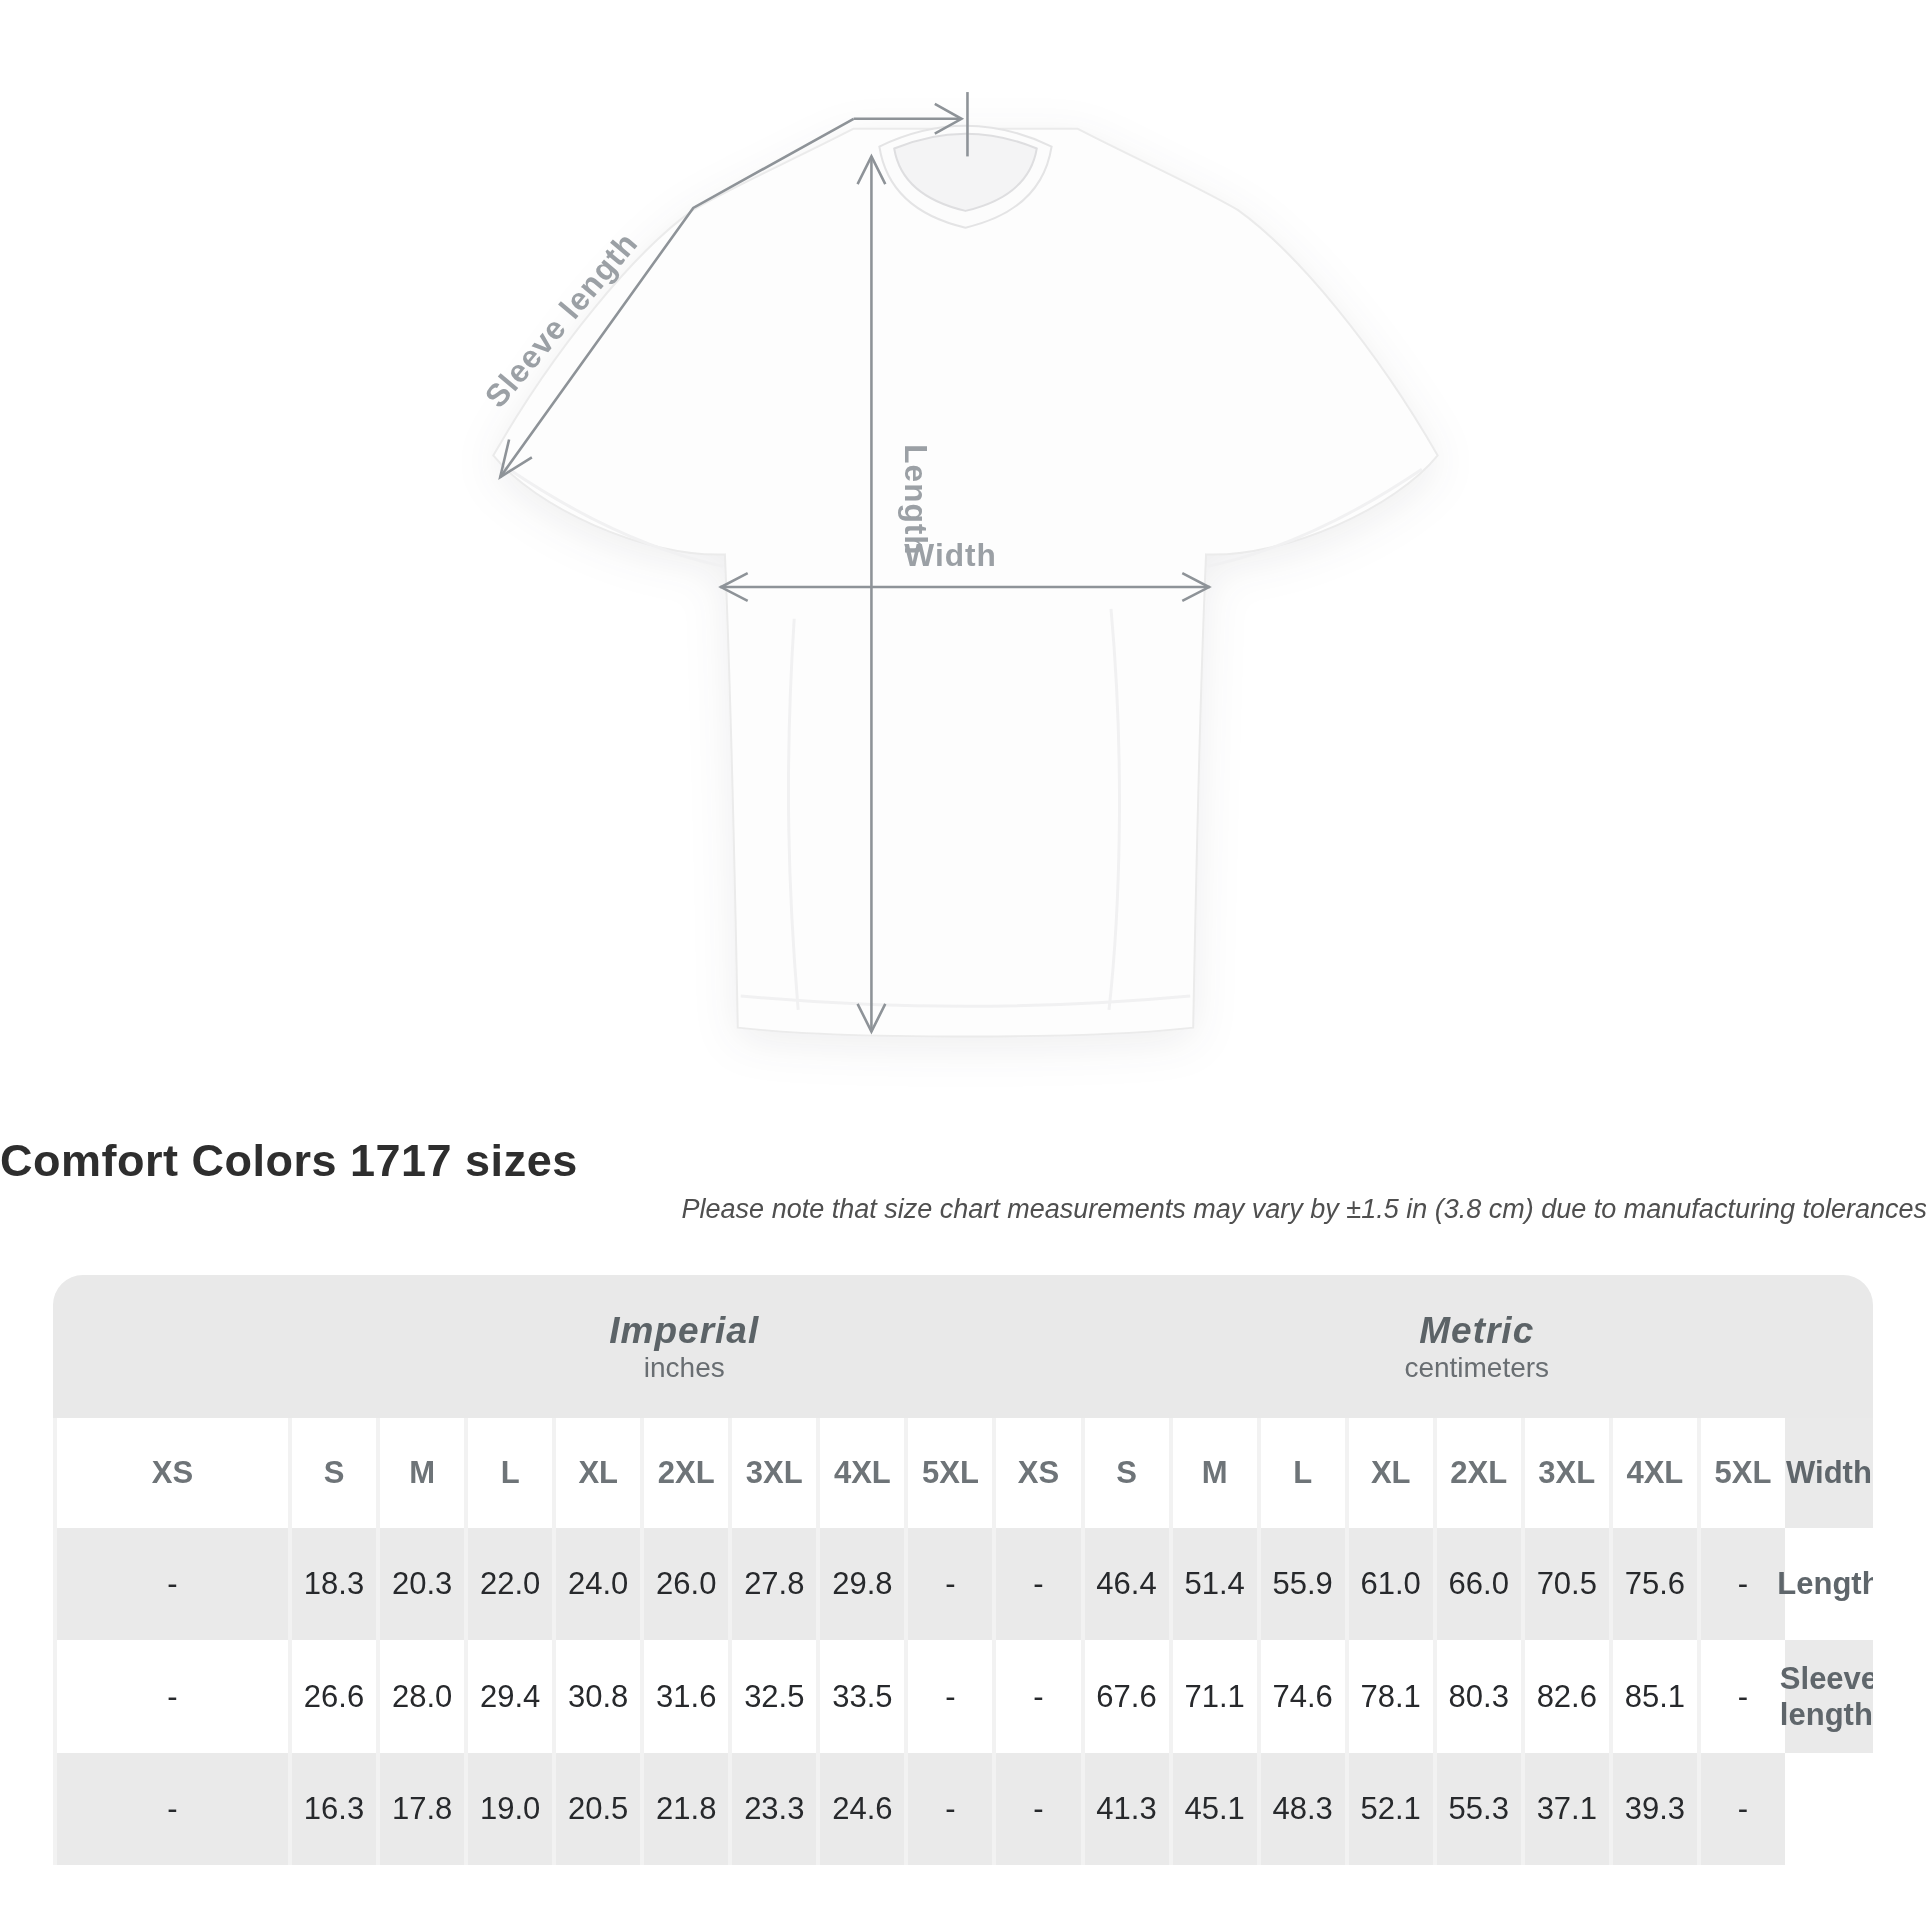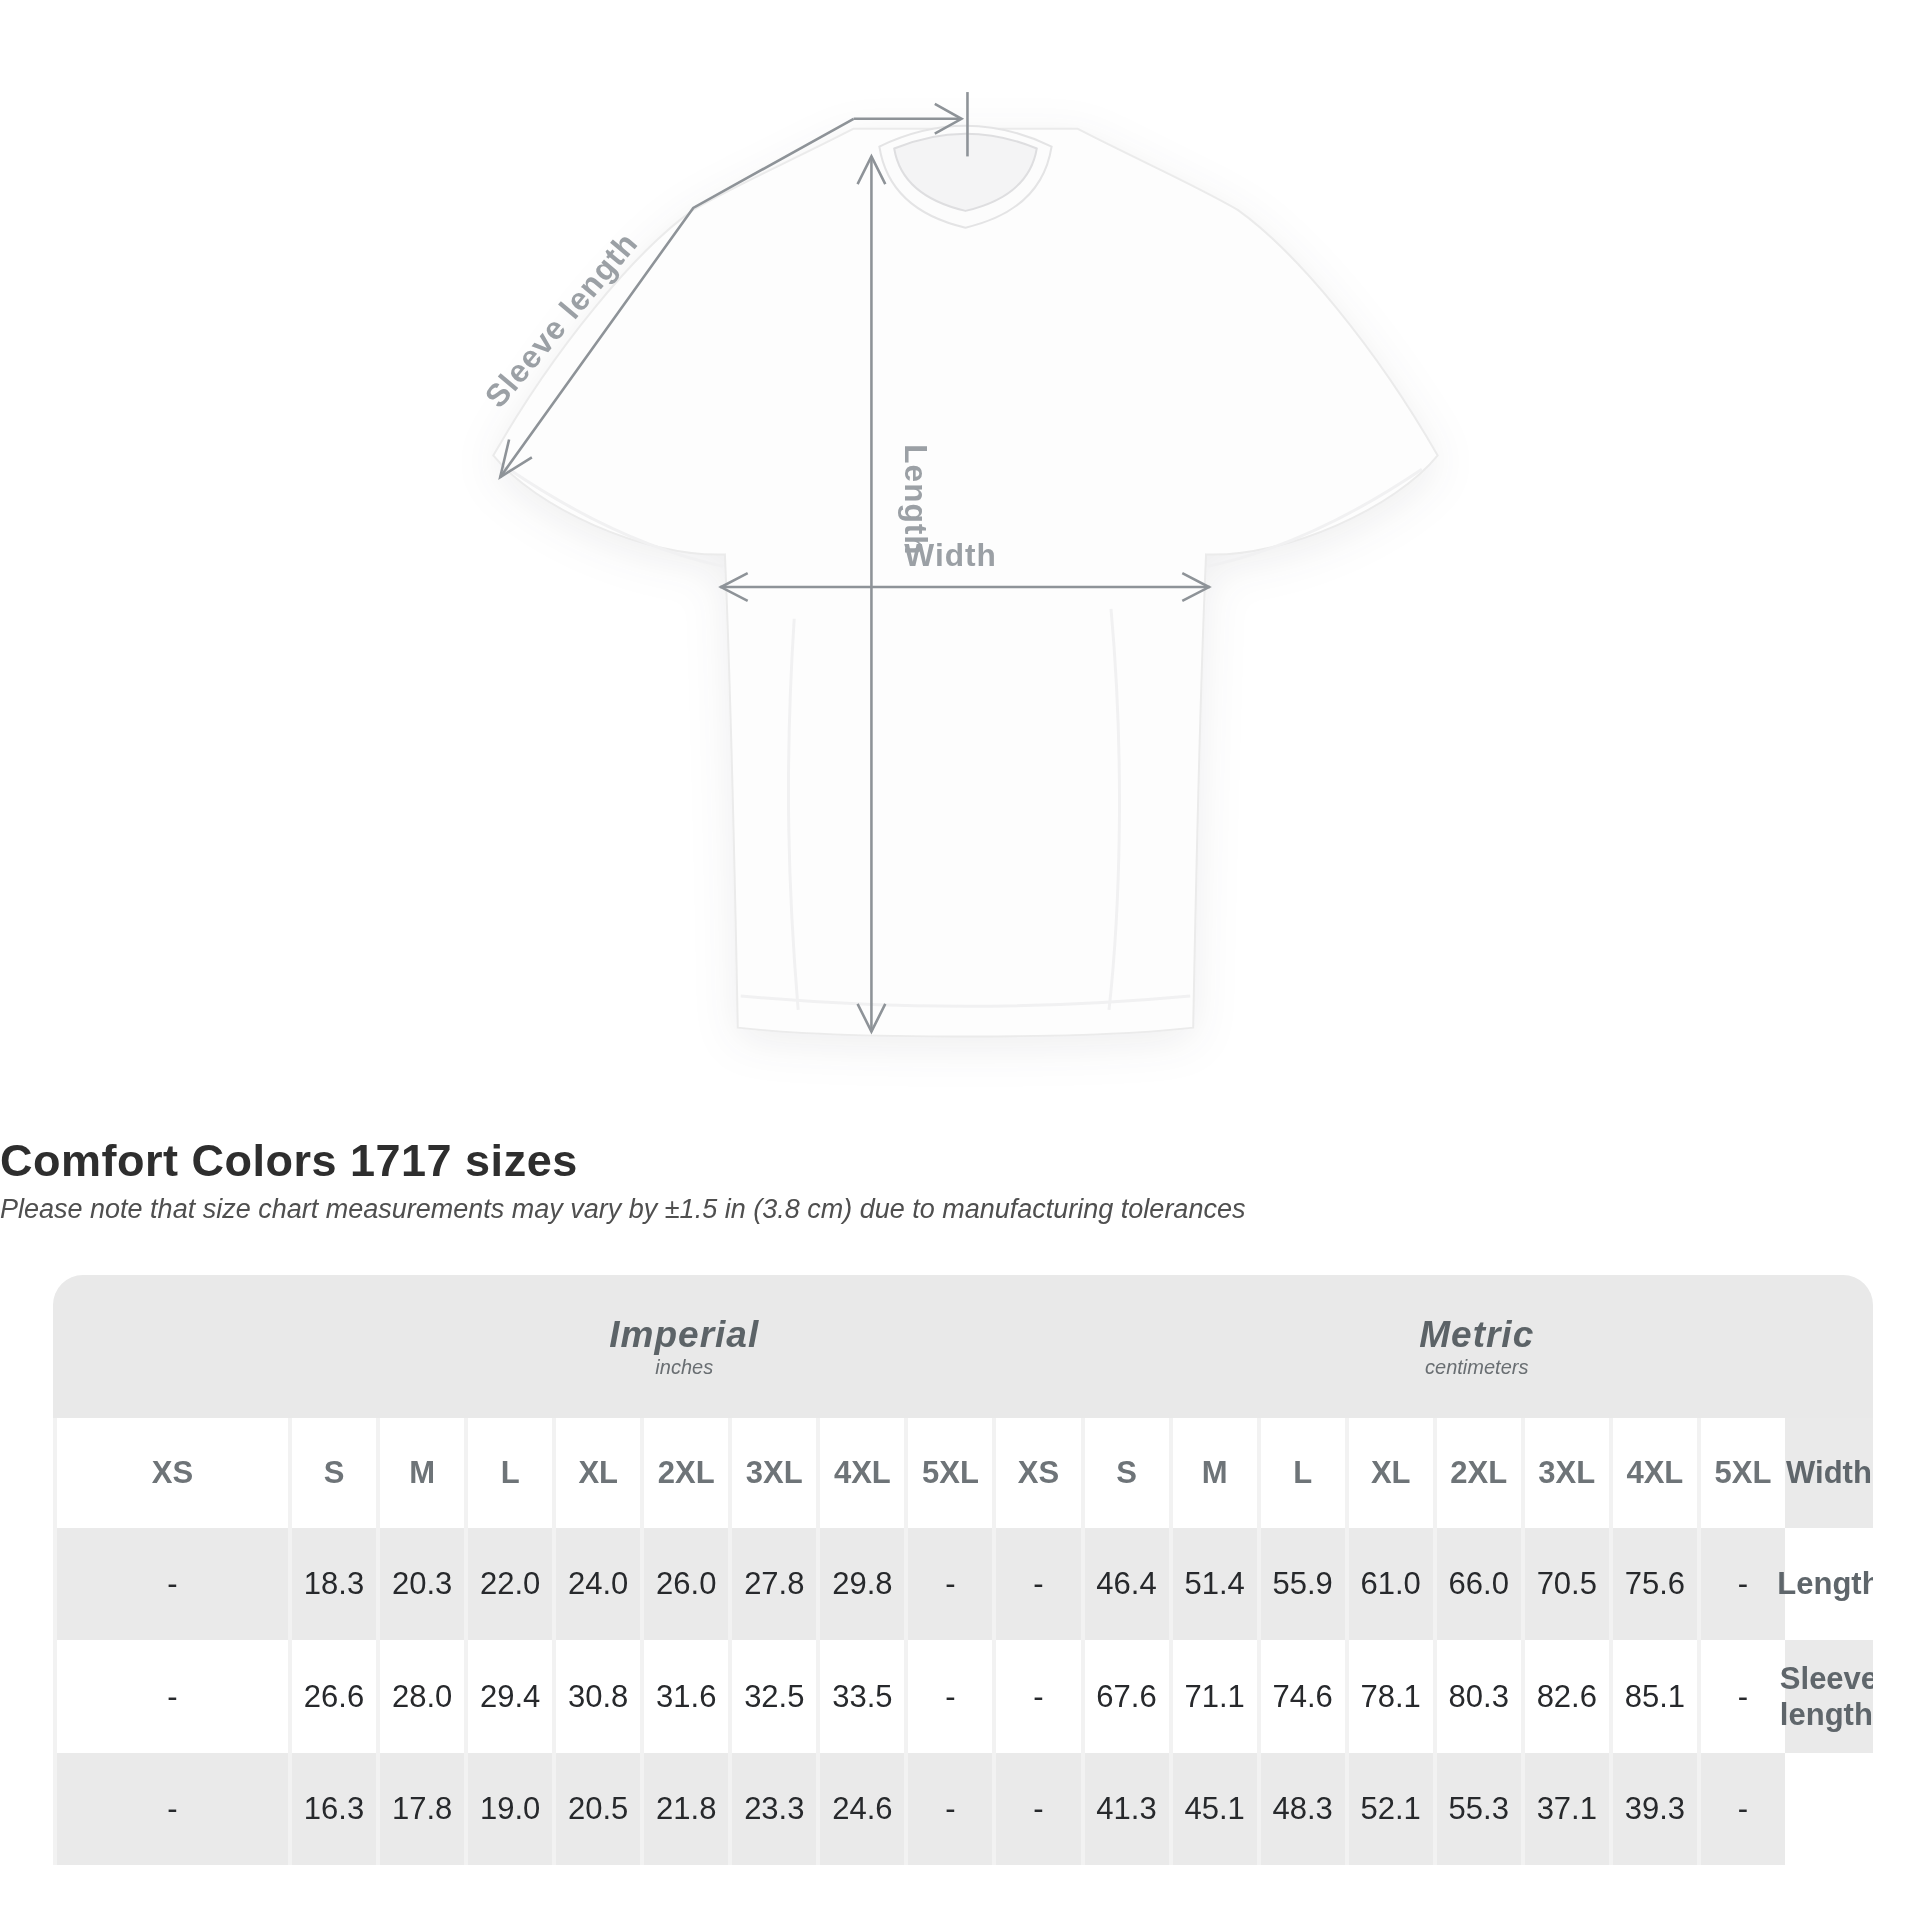--- a/index.html
+++ b/index.html
@@ -31,21 +31,21 @@
   }
 
   
   .chart-title {
     position: absolute; left: 0; top: 1146; width: 100%;
     font-size: 45px; font-weight: bold; color: var(--c-title);
     letter-spacing: 0.5px;
   }
   .chart-subtitle {
     position: absolute; left: 0; top: 1194px; width: 100%;
-    text-align: left;
+    text-align: right;
     font-size: 27px; font-style: italic; color: var(--c-subtitle);
   }
   .chart-title { top: 1135px; }
 
   
   .size-table {
     position: absolute; left: 53px; top: 1275px;
     width: 1820px; height: 716px;
     display: grid;
     grid-template-columns: 235px repeat(18, minmax(0, 1fr));
@@ -58,21 +58,21 @@
     display: flex; align-items: center; justify-content: center;
   }
   .band { background: var(--c-band); }
   .band-group { flex-direction: column; }
   .band-name {
     font-size: 37px; font-weight: bold; font-style: italic;
     color: var(--c-bandname); letter-spacing: 1px;
   }
   .band-unit {
     margin-top: 0;
-    font-size: 20px; font-style: italic; color: var(--c-bandunit);
+    font-size: 28px; color: var(--c-bandunit);
   }
   .hcell { background: #ffffff; font-size: 31px; font-weight: bold; color: var(--c-header); }
   .vcell { font-size: 31px; color: var(--c-value); }
   .rlabel { font-size: 31px; font-weight: bold; color: var(--c-rowlabel); }
   .rowgray { background: var(--c-rowgray); }
   .rowwhite { background: #ffffff; }
   .sep { border-left: 4px solid var(--c-sep); }
 </style>
 </head>
 <body>

